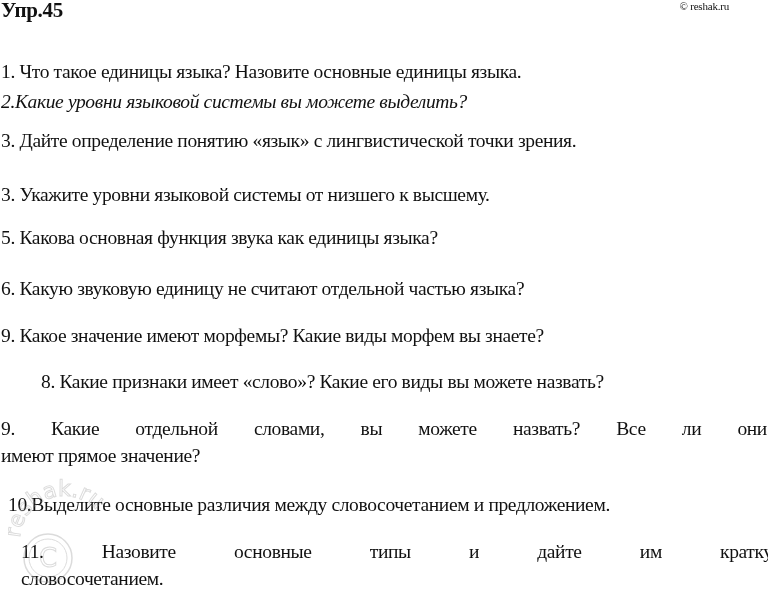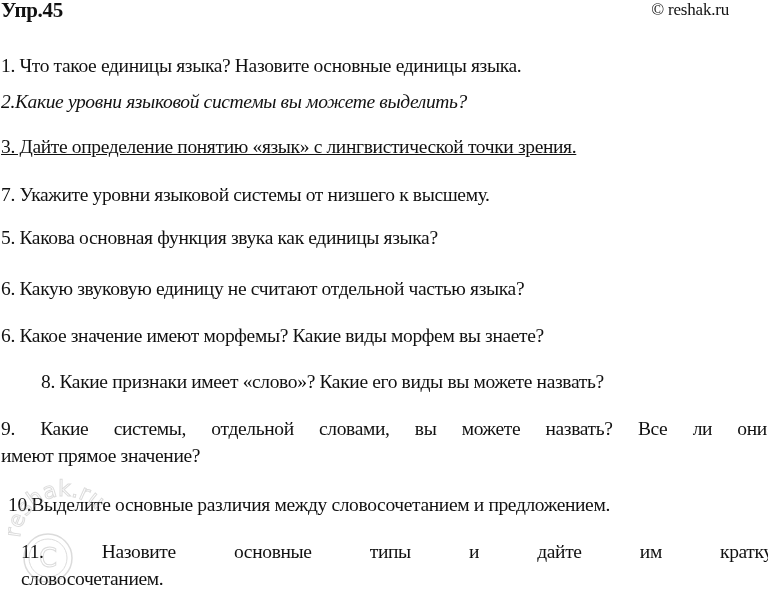--- a/index.html
+++ b/index.html
@@ -27,36 +27,36 @@
       left: 1px;
       top: -2px;
       font-size: 21px;
       font-weight: bold;
       letter-spacing: -0.3px;
     }
     .copyright {
       position: absolute;
       right: 2px;
       top: 0px;
-      font-size: 17px;
+      font-size: 11px;
       letter-spacing: -0.2px;
     }
     .question {
       position: absolute;
       left: 1px;
       width: 766px;
       font-size: 19.5px;
       line-height: 27px;
       letter-spacing: -0.35px;
       margin: 0;
       white-space: nowrap;
     }
-    .q1  { top: 52px; }
+    .q1  { top: 58px; }
     .q2  { top: 88px; font-style: italic; }
-    .q3  { top: 133px; text-decoration: underline; }
+    .q3  { top: 127px; }
     .q4  { top: 181px; }
     .q5  { top: 224px; }
     .q6  { top: 275px; }
     .q7  { top: 322px; }
     .q8  { top: 368px; margin-left: 40px; }
     .q9  { top: 415px; }
     .q10 { top: 491px; padding-left: 7px; }
     .q11 { top: 538px; padding-left: 20px; }
 
     .q9 .line1, .q11 .line1 {
@@ -80,31 +80,30 @@
 <body>
 
 <div class="header">
   <div class="title">Упр.45</div>
   <div class="copyright">© reshak.ru</div>
 </div>
 
 <p class="question q1">1. Что такое единицы языка? Назовите основные единицы языка.</p>
 <p class="question q2">2.Какие уровни языковой системы вы можете выделить?</p>
 <p class="question q3">3. Дайте определение понятию «язык» с лингвистической точки зрения.</p>
-<p class="question q4">7. Укажите уровни языковой системы от низшего к высшему.</p>
+<p class="question q4">3. Укажите уровни языковой системы от низшего к высшему.</p>
 <p class="question q5">5. Какова основная функция звука как единицы языка?</p>
 <p class="question q6">6. Какую звуковую единицу не считают отдельной частью языка?</p>
-<p class="question q7">6. Какое значение имеют морфемы? Какие виды морфем вы знаете?</p>
+<p class="question q7">9. Какое значение имеют морфемы? Какие виды морфем вы знаете?</p>
 <p class="question q8">8. Какие признаки имеет «слово»? Какие его виды вы можете назвать?</p>
 
 <div class="question q9">
   <div class="line1">
     <span>9.</span>
     <span>Какие</span>
-    <span>системы,</span>
     <span>отдельной</span>
     <span>словами,</span>
     <span>вы</span>
     <span>можете</span>
     <span>назвать?</span>
     <span>Все</span>
     <span>ли</span>
     <span>они</span>
   </div>
   <div class="line2">имеют прямое значение?</div>

